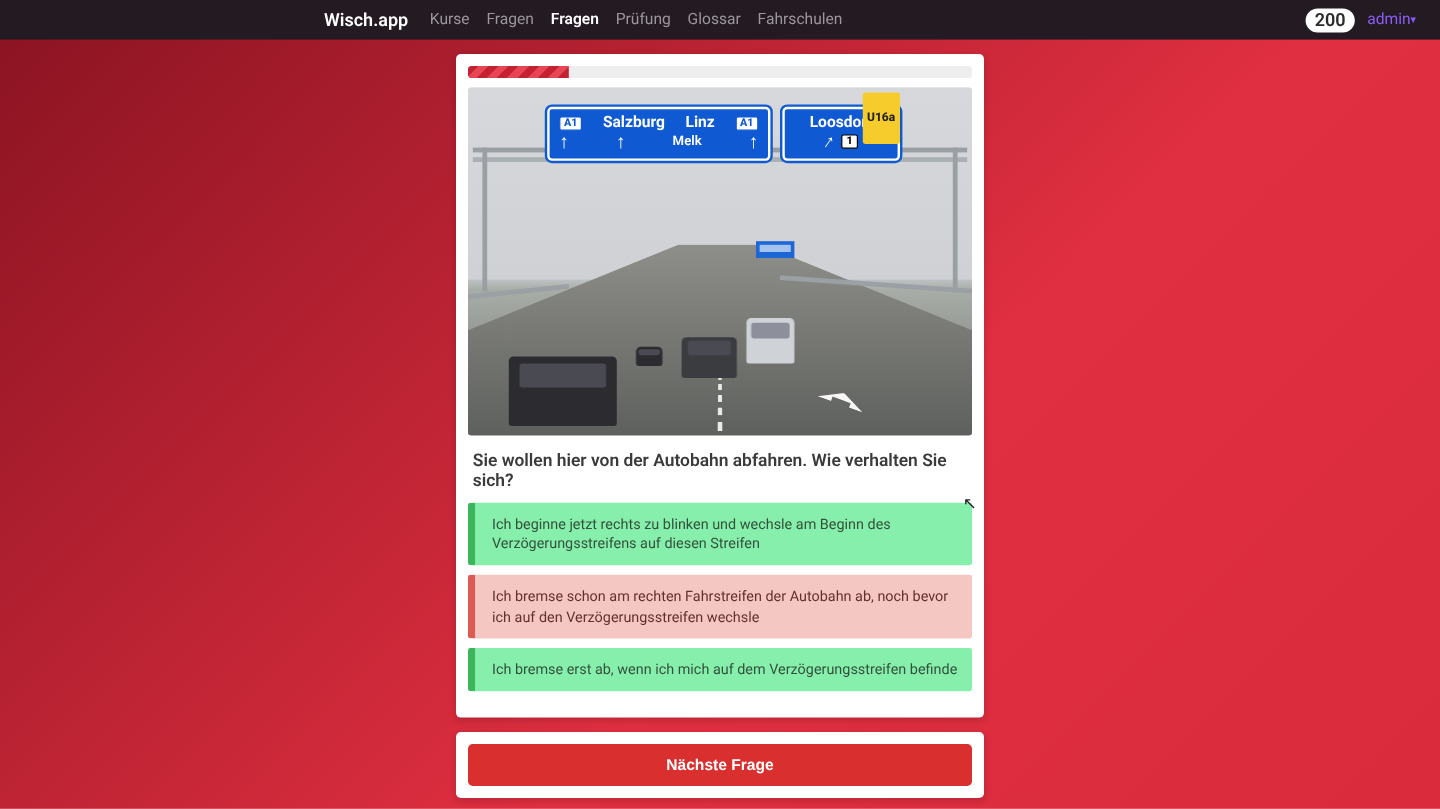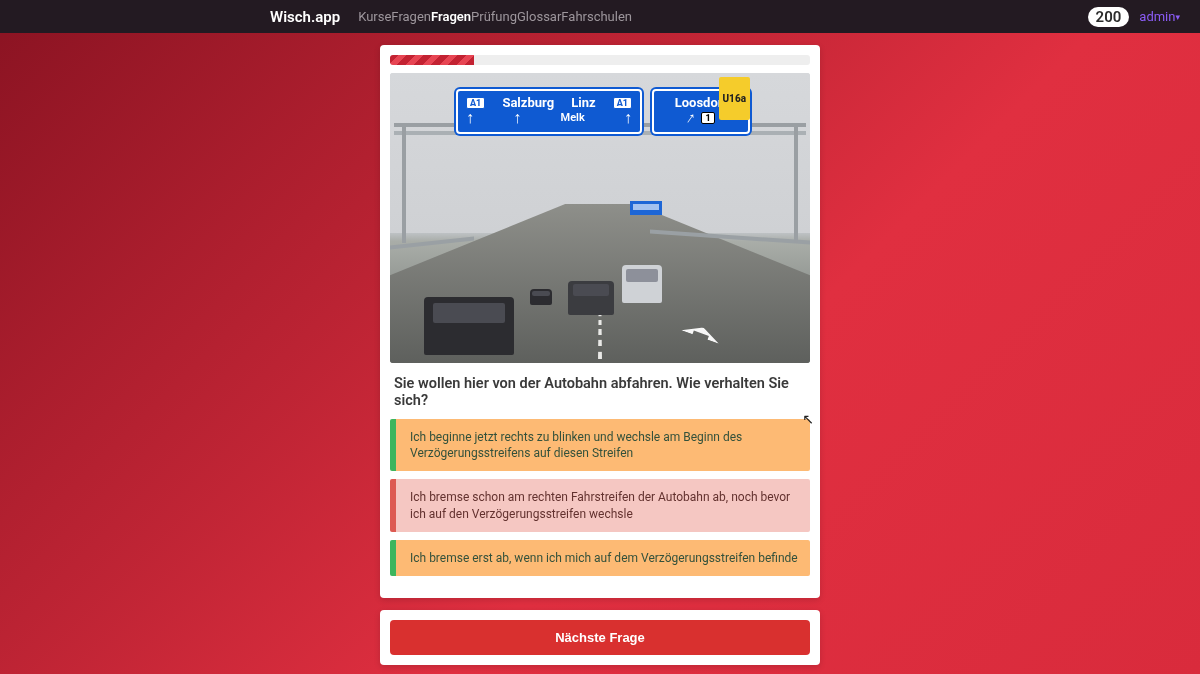--- a/index.html
+++ b/index.html
@@ -27,21 +27,21 @@
     align-items: center;
     padding: 0 20px 0 270px;
   }
   .brand {
     color: #fff;
     font-weight: 600;
     font-size: 15px;
     margin-right: 18px;
     white-space: nowrap;
   }
-  .nav-links { display: flex; flex: 1; }
+  .nav-links { display: flex; gap: 14px; flex: 1; }
   .nav-link {
     color: #9d969c;
     font-size: 13px;
     cursor: pointer;
   }
   .nav-link.active { color: #fff; font-weight: 600; }
   .nav-right { display: flex; align-items: center; gap: 10px; }
   .badge-count {
     background: #fff;
     color: #2b2b2b;
@@ -165,21 +165,21 @@
   }
   .answers { padding-top:4px; }
   .answer {
     font-size: 12px;
     padding: 10px 12px 10px 14px;
     border-radius: 2px;
     margin-bottom: 8px;
     line-height: 1.35;
     border-left: 6px solid transparent;
   }
-  .answer.correct { background:#fdba74; border-left-color:#3db55d; color:#33513b; }
+  .answer.correct { background:#86efac; border-left-color:#3db55d; color:#33513b; }
   .answer.wrong   { background:#f5c7c2; border-left-color:#dd5a52; color:#63322f; }
 
   .btn-next {
     width: 100%;
     background:#d9302f;
     color:#fff;
     border:none;
     border-radius:4px;
     padding:10px 0;
     font-size:13px;

